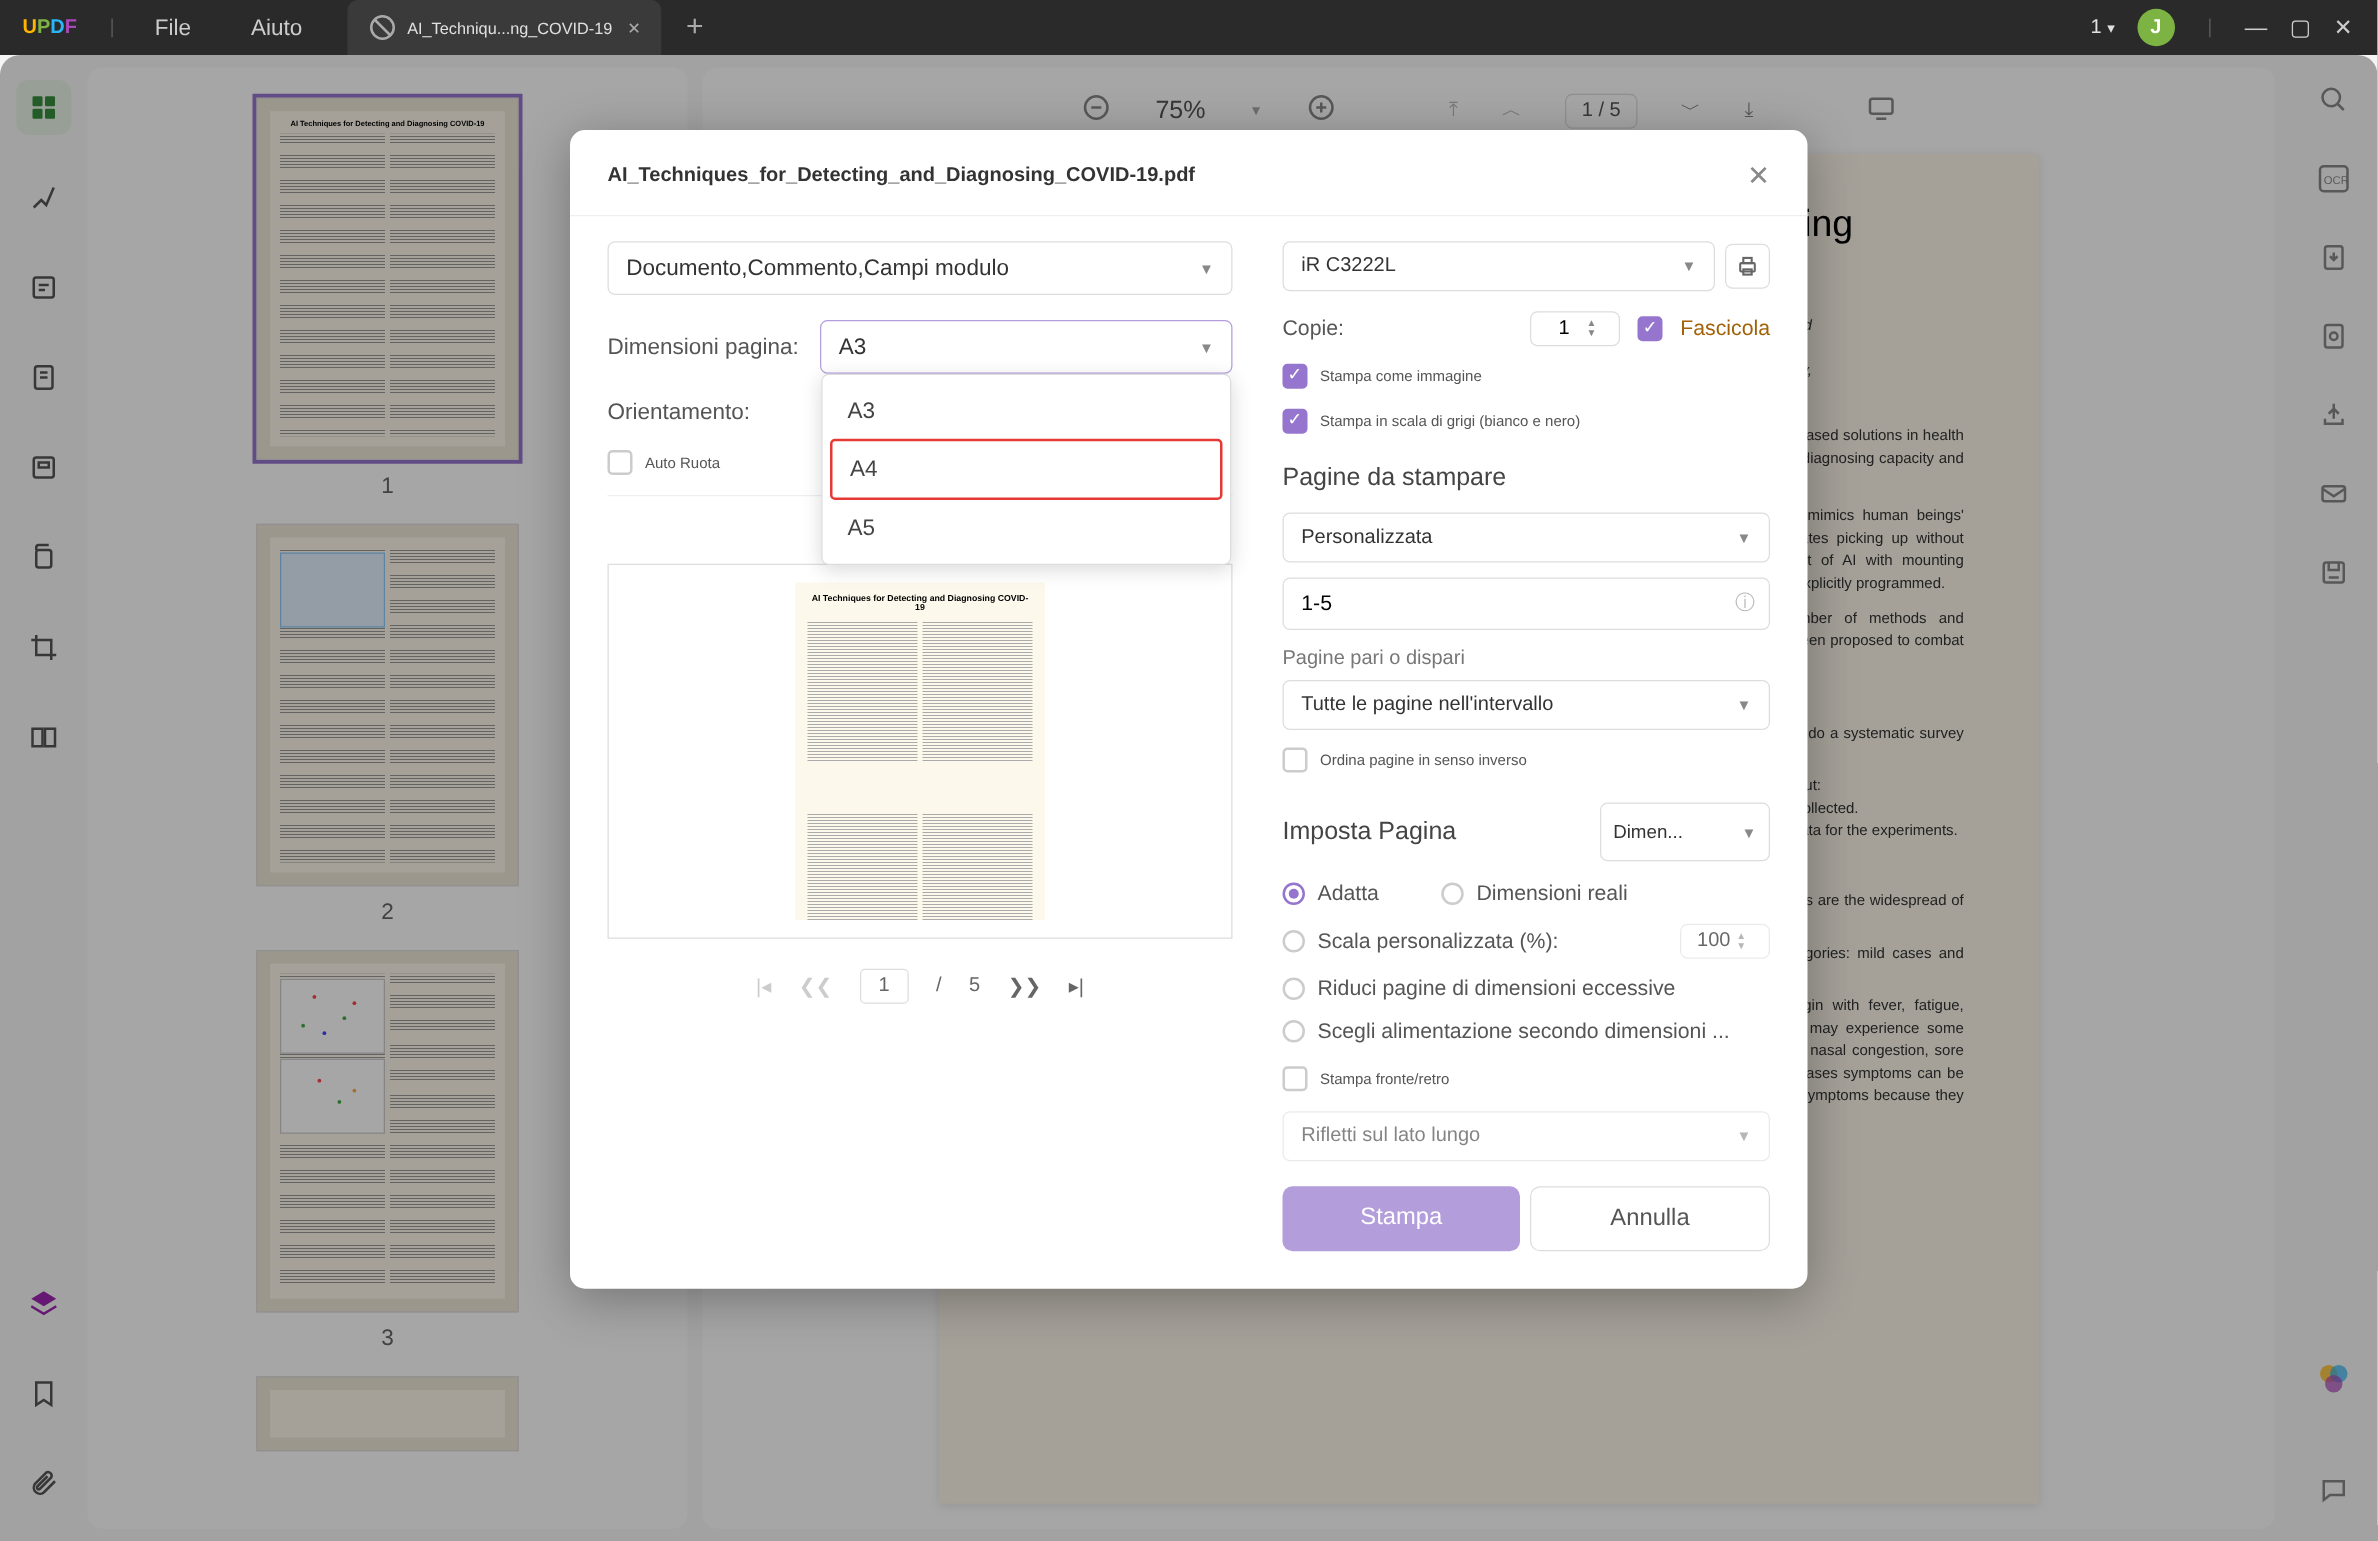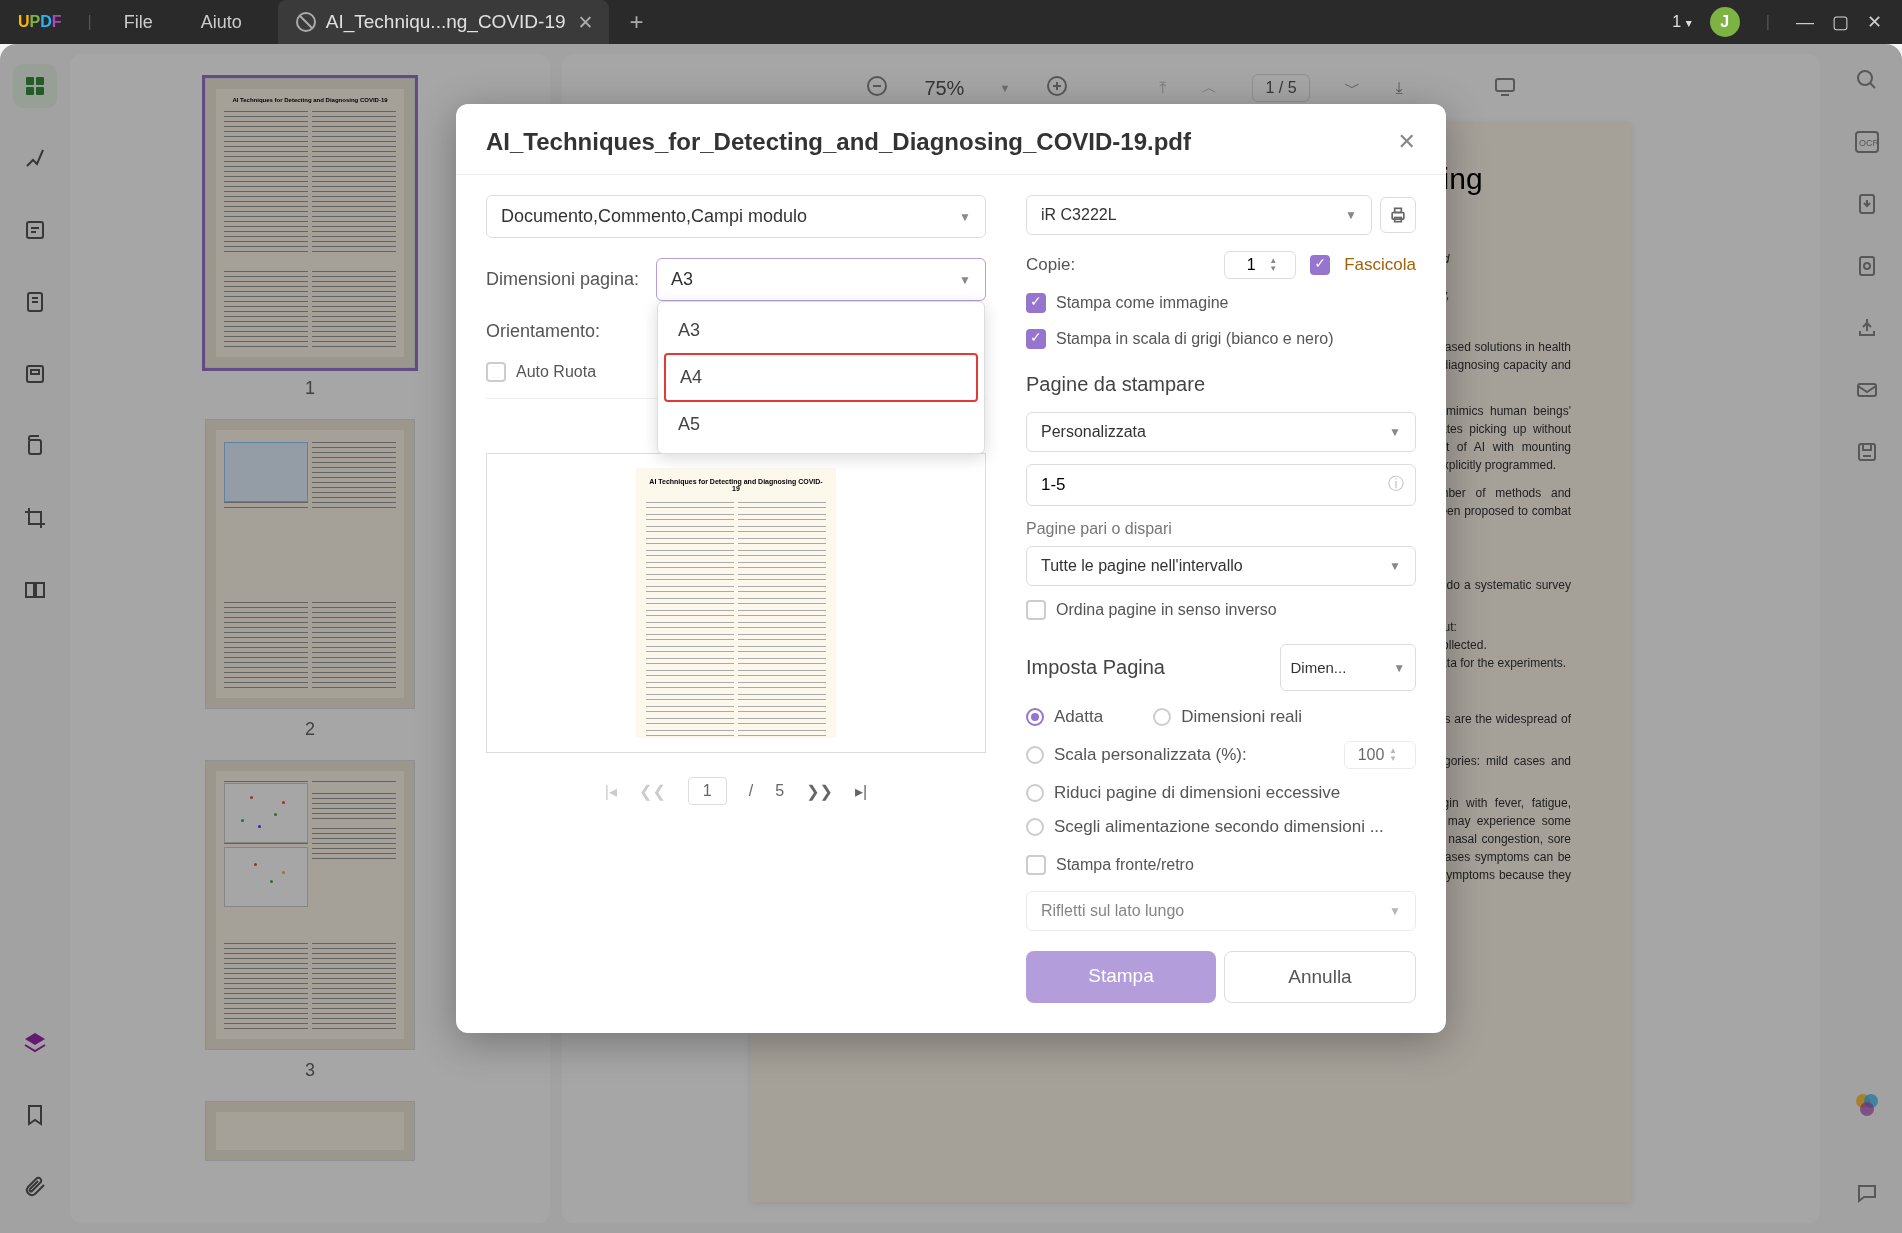--- a/index.html
+++ b/index.html
@@ -4,21 +4,21 @@
 <style>
 * { margin: 0; padding: 0; box-sizing: border-box; font-family: -apple-system, BlinkMacSystemFont, "Segoe UI", Arial, sans-serif; }
 body { background: #f5f5f5; overflow: hidden; width: 1902px; height: 1233px; position: relative; }
 
 
 .titlebar { height: 44px; background: #2a2a2a; display: flex; align-items: center; color: #e0e0e0; }
 .logo { padding: 0 18px; font-weight: bold; }
 .logo .u { color: #ffb400; } .logo .p { color: #7cb342; } .logo .d { color: #29b6f6; } .logo .f { color: #ab47bc; }
 .tb-sep { color: #555; padding: 0 8px; }
 .tb-menu { padding: 0 24px; font-size: 18px; color: #ccc; cursor: pointer; }
-.tab { display: flex; align-items: center; background: #3a3a3a; height: 44px; padding: 0 16px; border-radius: 8px 8px 0 0; margin-left: 12px; font-size: 19px; }
+.tab { display: flex; align-items: center; background: #3a3a3a; height: 44px; padding: 0 16px; border-radius: 8px 8px 0 0; margin-left: 12px; font-size: 13px; }
 .tab svg { margin-right: 8px; }
 .tab-close { margin-left: 12px; color: #aaa; }
 .tab-add { margin-left: 20px; color: #aaa; font-size: 24px; }
 .tb-right { margin-left: auto; display: flex; align-items: center; gap: 18px; padding-right: 20px; }
 .avatar { width: 30px; height: 30px; border-radius: 50%; background: #7cb342; display: flex; align-items: center; justify-content: center; color: #fff; font-weight: bold; }
 .win-btn { color: #ccc; font-size: 18px; }
 
 
 .main-area { position: absolute; top: 44px; left: 0; right: 0; bottom: 0; background: #f9f9f9; border-radius: 16px 16px 0 0; display: flex; }
 .left-tools { width: 70px; display: flex; flex-direction: column; align-items: center; padding-top: 20px; gap: 28px; }
@@ -49,37 +49,37 @@
 .doc-cols { display: flex; gap: 30px; font-family: Georgia, serif; font-size: 12px; line-height: 1.5; color: #333; text-align: justify; }
 .doc-col { flex: 1; }
 
 .right-tools { width: 70px; display: flex; flex-direction: column; align-items: center; padding-top: 24px; gap: 34px; color: #666; }
 .ai-icon { margin-top: auto; margin-bottom: 24px; }
 
 
 .overlay { position: absolute; top: 44px; left: 0; right: 0; bottom: 0; background: rgba(0,0,0,0.35); display: flex; align-items: flex-start; justify-content: center; padding-top: 60px; border-radius: 16px 16px 0 0; }
 .modal { width: 990px; background: #fff; border-radius: 12px; box-shadow: 0 8px 40px rgba(0,0,0,0.3); }
 .modal-header { padding: 24px 30px 18px; display: flex; align-items: center; border-bottom: 1px solid #eee; }
-.modal-title { font-size: 24px; font-weight: 600; color: #333; }
+.modal-title { font-size: 16px; font-weight: 600; color: #333; }
 .modal-close { margin-left: auto; font-size: 22px; color: #888; cursor: pointer; }
 .modal-body { display: flex; padding: 20px 30px 30px; gap: 40px; }
 .mleft { flex: 1; }
 .mright { width: 390px; }
 
 .form-row { display: flex; align-items: center; margin-bottom: 20px; color: #555; font-size: 18px; }
 .form-label { width: 170px; }
 .select { flex: 1; border: 1px solid #ddd; border-radius: 6px; padding: 10px 14px; background: #fff; display: flex; align-items: center; color: #333; position: relative; }
 .select.full { width: 100%; }
 .select.purple { border-color: #b39ddb; }
 .select-caret { margin-left: auto; color: #888; font-size: 12px; }
 .dropdown { position: absolute; top: 42px; left: 0; right: 0; background: #fff; border: 1px solid #ddd; border-radius: 6px; box-shadow: 0 4px 16px rgba(0,0,0,0.15); z-index: 10; padding: 6px; }
 .dd-item { padding: 12px 14px; font-size: 18px; color: #444; cursor: pointer; border-radius: 4px; }
 .dd-item.hl { border: 2px solid #e53935; }
 
-.chk-row { display: flex; align-items: center; gap: 10px; color: #555; font-size: 16px; margin-bottom: 16px; }
+.chk-row { display: flex; align-items: center; gap: 10px; color: #555; font-size: 12px; margin-bottom: 16px; }
 .chk { width: 20px; height: 20px; border: 2px solid #ccc; border-radius: 4px; }
 .chk.on { background: #9575cd; border-color: #9575cd; position: relative; }
 .chk.on::after { content: '✓'; color: #fff; position: absolute; left: 2px; top: -2px; font-size: 14px; }
 
 .preview-sep { border-top: 1px solid #eee; margin: 16px 0; }
 .scale-txt { text-align: center; color: #888; font-size: 16px; margin-bottom: 20px; }
 .preview-box { border: 1px solid #ddd; height: 300px; background: #fff; display: flex; align-items: center; justify-content: center; }
 .preview-page { width: 200px; height: 270px; background: #fdf8ec; padding: 10px; }
 .pnav { display: flex; align-items: center; justify-content: center; gap: 22px; margin-top: 24px; color: #666; font-size: 16px; }
 .pnav-disabled { color: #ccc; }

